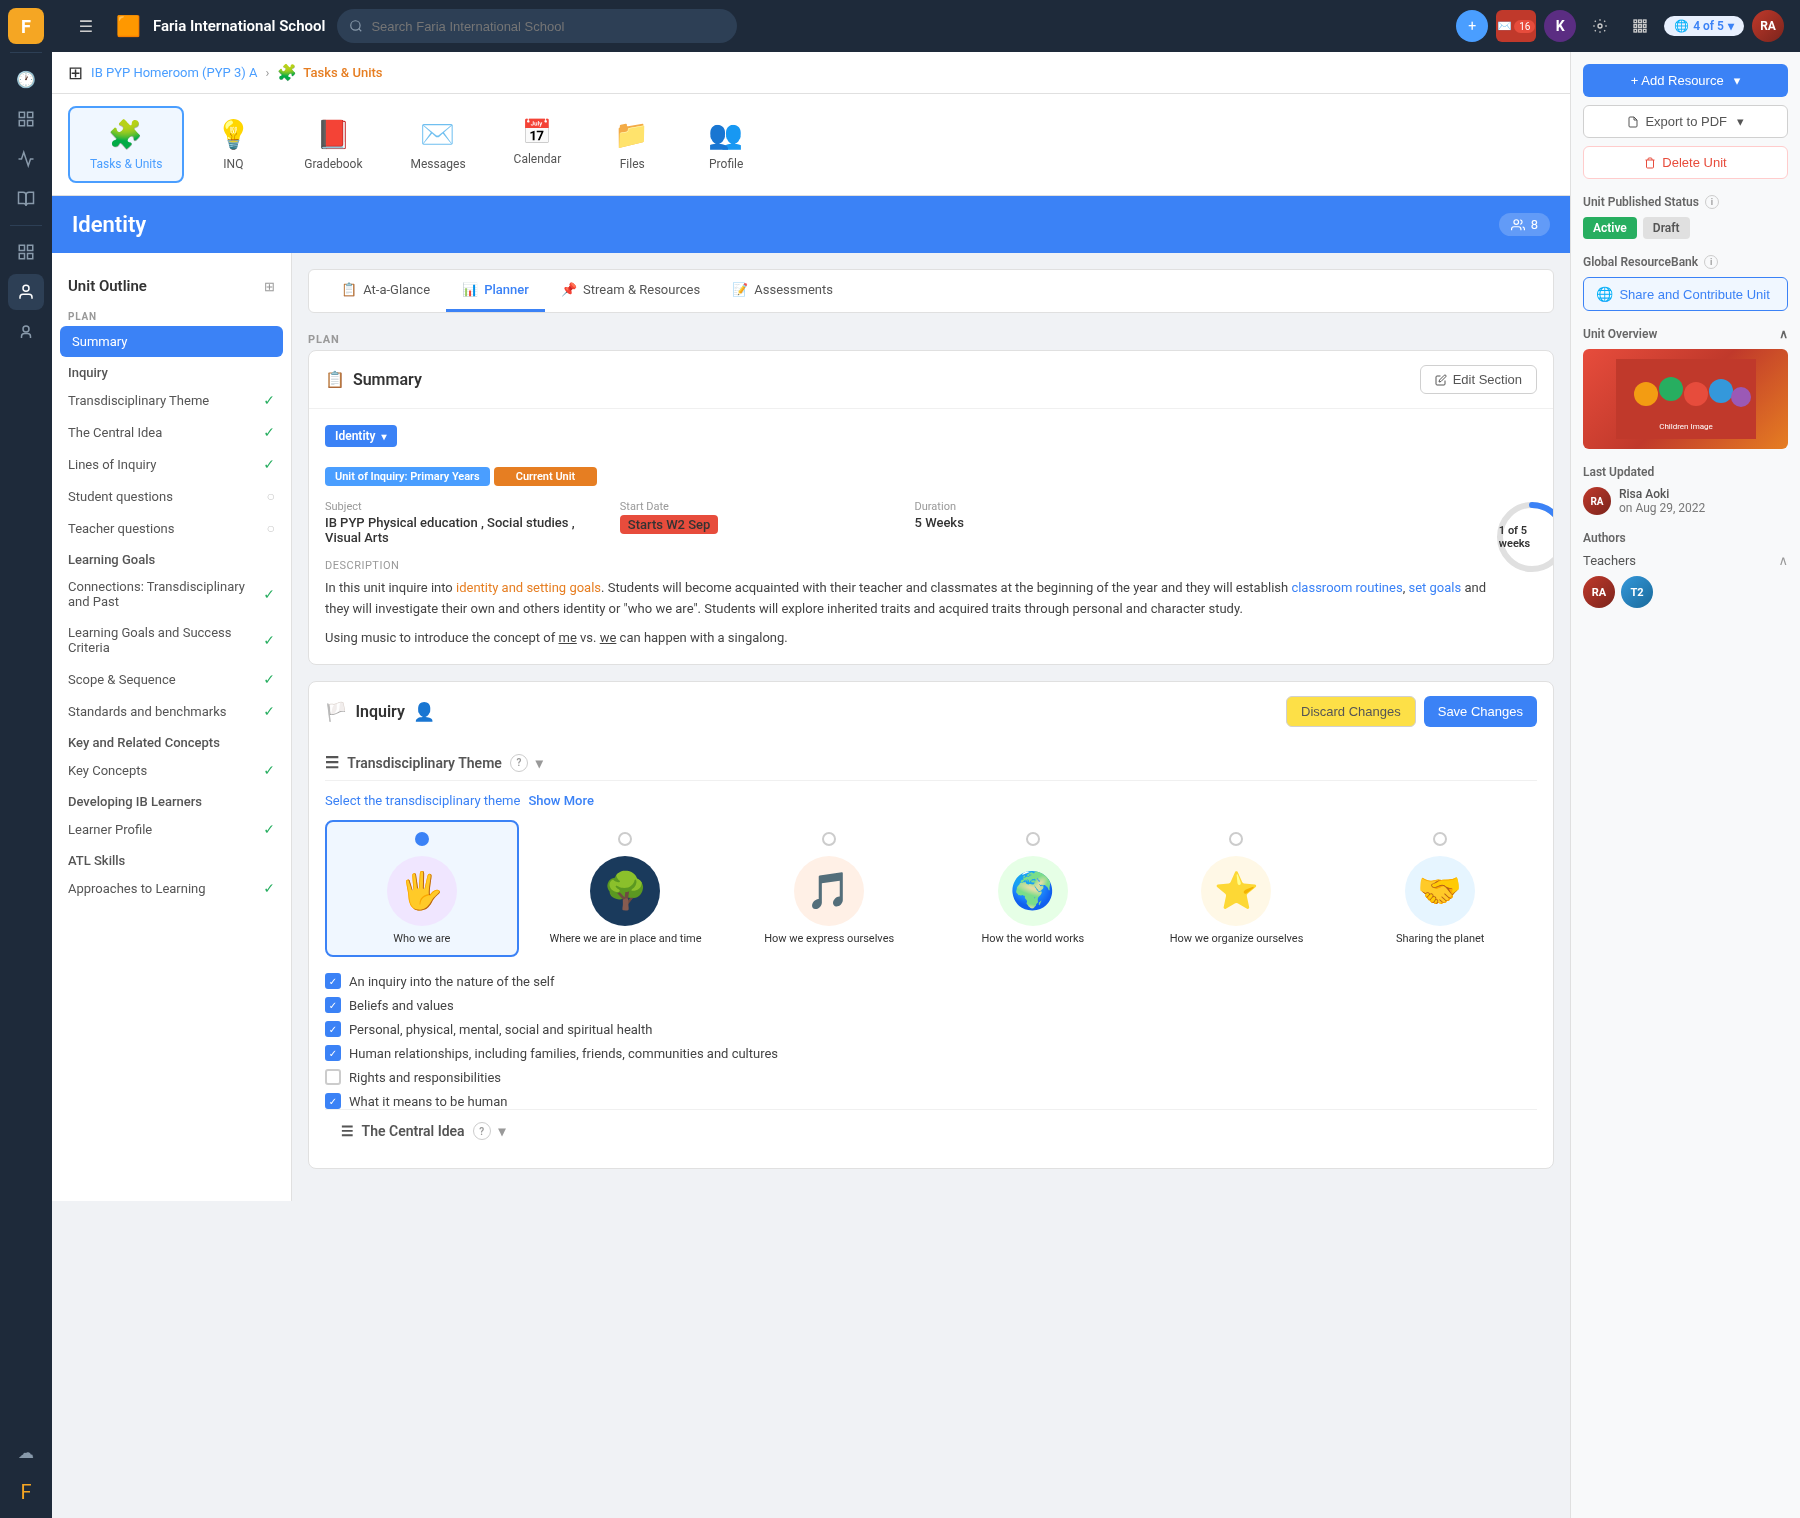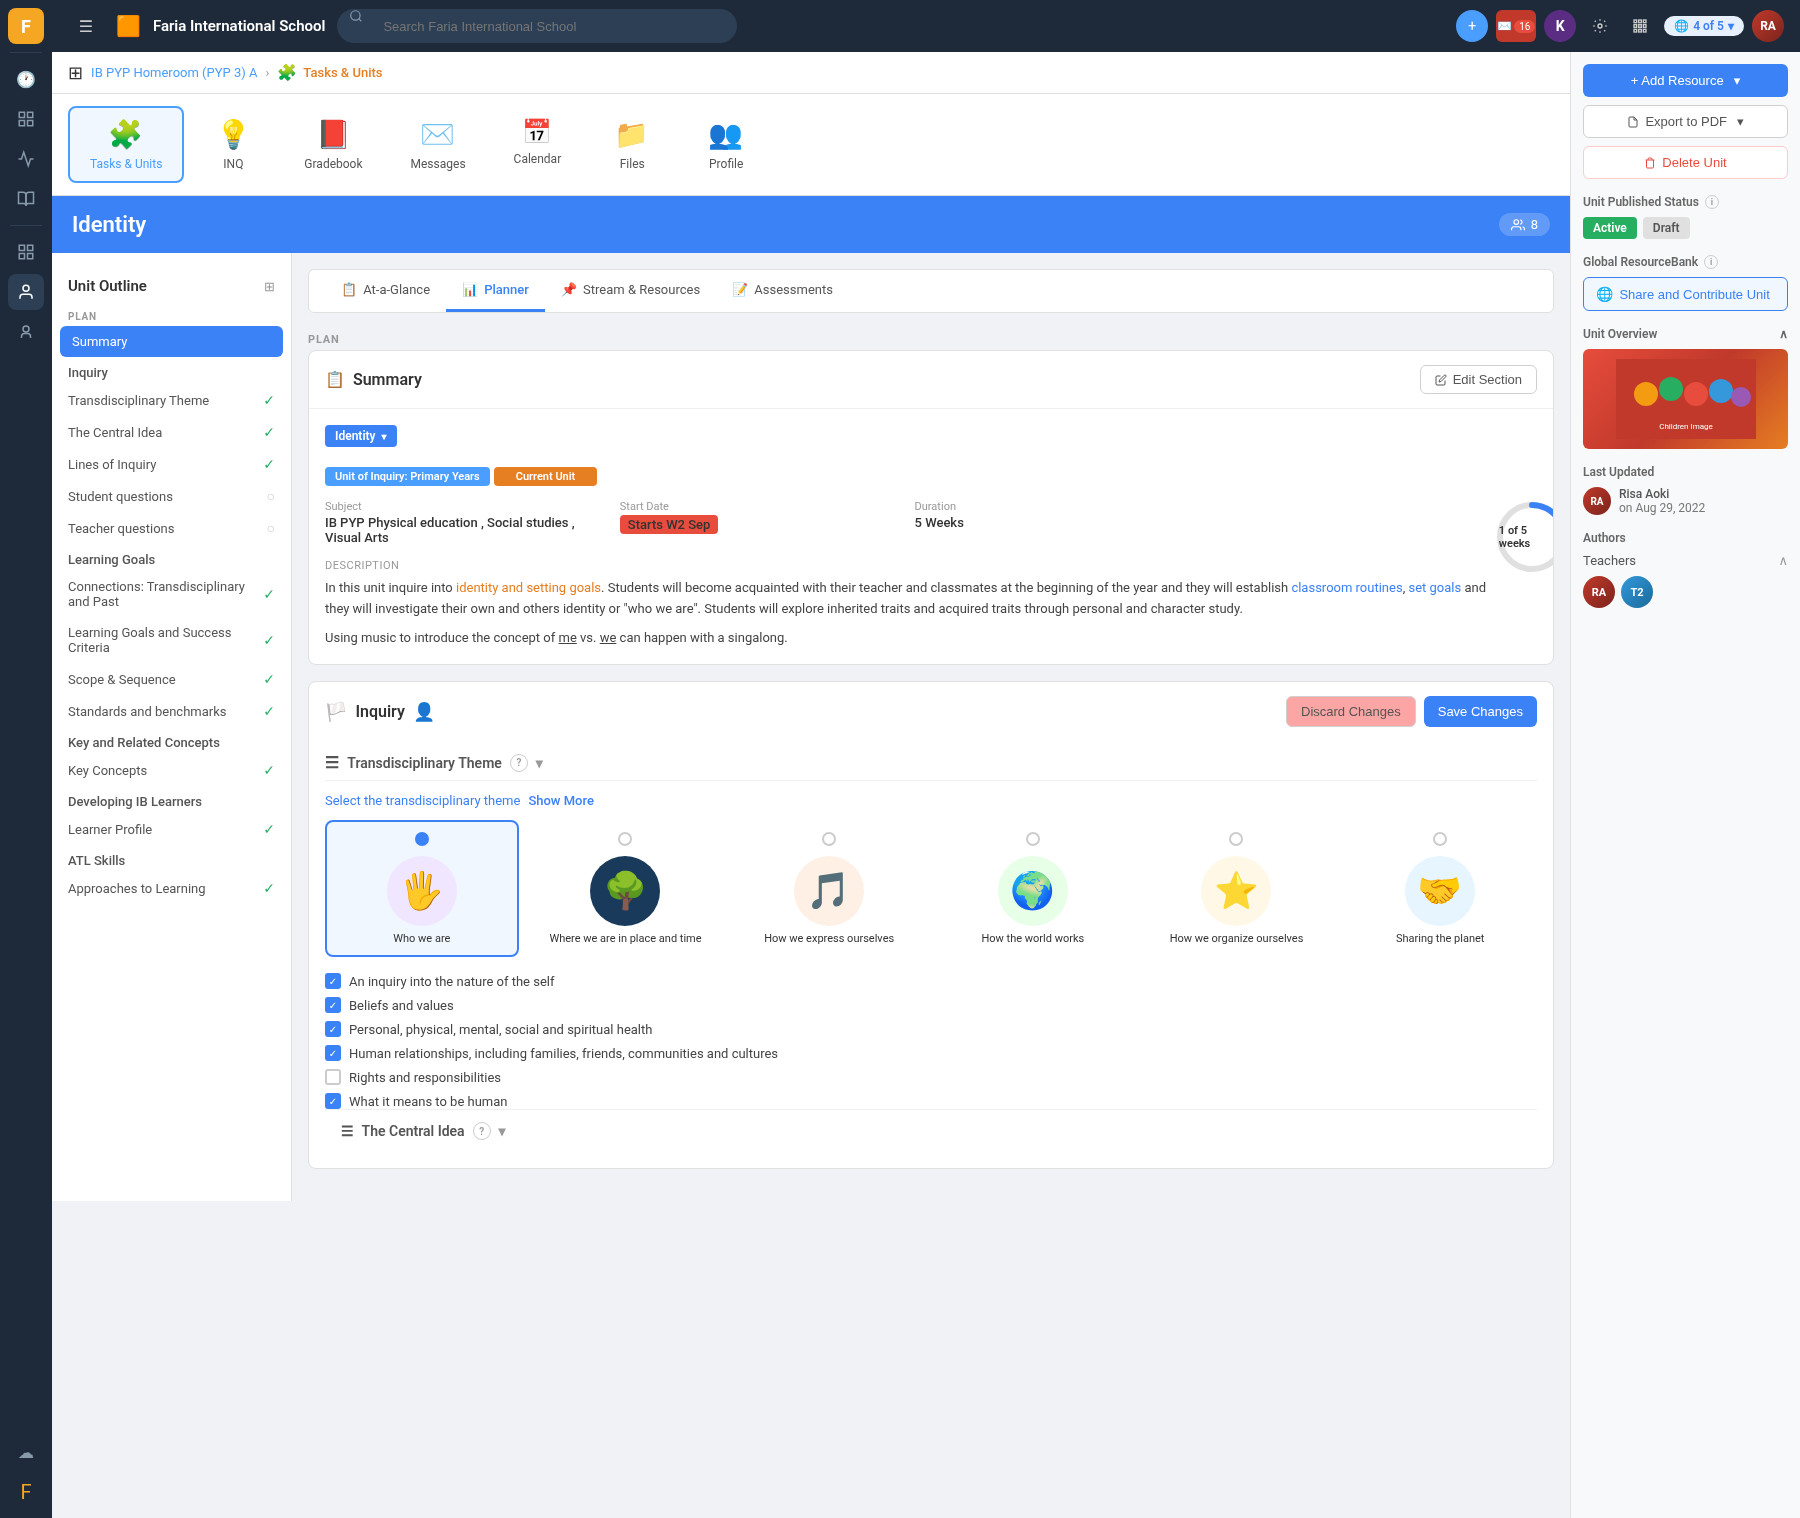--- a/index.html
+++ b/index.html
@@ -16,21 +16,21 @@
 
     
     .nav-icon { width: 36px; height: 36px; display: flex; align-items: center; justify-content: center; border-radius: 8px; cursor: pointer; color: #8899aa; font-size: 16px; }
     .nav-icon:hover, .nav-icon.active { background: #2d3f55; color: #fff; }
     .nav-icon.highlight { color: #4a9eff; }
     .nav-separator { width: 32px; height: 1px; background: #2d3f55; margin: 4px 0; }
     .nav-logo { width: 36px; height: 36px; background: #f5a623; border-radius: 8px; display: flex; align-items: center; justify-content: center; color: white; font-weight: bold; font-size: 18px; cursor: pointer; }
 
     
     .app-title { color: #fff; font-size: 15px; font-weight: 600; }
-    .search-bar { flex: 1; max-width: 400px; height: 34px; background: #2d3f55; border-radius: 20px; display: flex; padding: 0 12px; gap: 20px; color: #8899aa; font-size: 13px; cursor: text; }
+    .search-bar { flex: 1; max-width: 400px; height: 34px; background: #2d3f55; border-radius: 20px; display: flex; align-items: center; padding: 0 12px; gap: 8px; color: #8899aa; font-size: 13px; cursor: text; }
     .search-bar input { background: transparent; border: none; outline: none; color: #ccc; font-size: 13px; flex: 1; }
     .top-actions { display: flex; align-items: center; gap: 8px; margin-left: auto; }
     .top-btn { width: 32px; height: 32px; border-radius: 50%; display: flex; align-items: center; justify-content: center; cursor: pointer; color: #ccc; font-size: 14px; }
     .top-btn.plus { background: #4a9eff; color: white; border-radius: 50%; }
     .badge { background: #e74c3c; color: white; border-radius: 10px; font-size: 10px; padding: 1px 5px; }
     .user-avatar { width: 32px; height: 32px; border-radius: 50%; background: #c0392b; overflow: hidden; cursor: pointer; }
     .avatar-img { width: 100%; height: 100%; object-fit: cover; background: linear-gradient(135deg, #e74c3c, #c0392b); display: flex; align-items: center; justify-content: center; color: white; font-weight: bold; }
     .breadcrumb-bar { background: #fff; border-bottom: 1px solid #e0e0e0; padding: 10px 16px; display: flex; align-items: center; gap: 8px; font-size: 13px; }
     .breadcrumb-item { display: flex; align-items: center; gap: 6px; cursor: pointer; color: #4a9eff; }
     .breadcrumb-item.current { color: #e67e22; font-weight: 500; }
@@ -89,21 +89,21 @@
     .progress-text { font-size: 11px; font-weight: 600; color: #333; z-index: 1; }
     .description-label { font-size: 11px; color: #999; margin-bottom: 6px; text-transform: uppercase; letter-spacing: 0.5px; }
     .description-text { font-size: 13px; color: #444; line-height: 1.6; }
     .highlight-orange { color: #e67e22; }
     .highlight-blue { color: #3b82f6; }
 
     
     .inquiry-header { padding: 14px 16px; display: flex; align-items: center; gap: 8px; }
     .inquiry-title { font-size: 16px; font-weight: 600; color: #333; display: flex; align-items: center; gap: 8px; }
     .inquiry-actions { margin-left: auto; display: flex; gap: 8px; }
-    .discard-btn { padding: 7px 14px; border: 1px solid #d0d0d0; border-radius: 6px; cursor: pointer; font-size: 13px; color: #555; background: #fca5a5; }
+    .discard-btn { padding: 7px 14px; border: 1px solid #d0d0d0; border-radius: 6px; cursor: pointer; font-size: 13px; color: #555; background: #fde047; }
     .save-btn { padding: 7px 14px; background: #3b82f6; color: white; border: none; border-radius: 6px; cursor: pointer; font-size: 13px; font-weight: 500; }
 
     
     .trans-section { padding: 0 16px 16px; }
     .trans-header { display: flex; align-items: center; gap: 8px; padding: 12px 0 8px; font-size: 14px; font-weight: 600; color: #555; border-bottom: 1px solid #f0f0f0; margin-bottom: 12px; }
     .help-btn { width: 18px; height: 18px; border-radius: 50%; border: 1px solid #ccc; display: inline-flex; align-items: center; justify-content: center; font-size: 10px; cursor: pointer; color: #999; }
     .dropdown-arrow { color: #999; cursor: pointer; }
     .theme-select-text { color: #3b82f6; font-size: 13px; margin-bottom: 12px; display: flex; align-items: center; gap: 8px; }
     .show-more { color: #3b82f6; cursor: pointer; font-weight: 500; }
     .theme-grid { display: grid; grid-template-columns: repeat(6, 1fr); gap: 10px; margin-bottom: 16px; }

